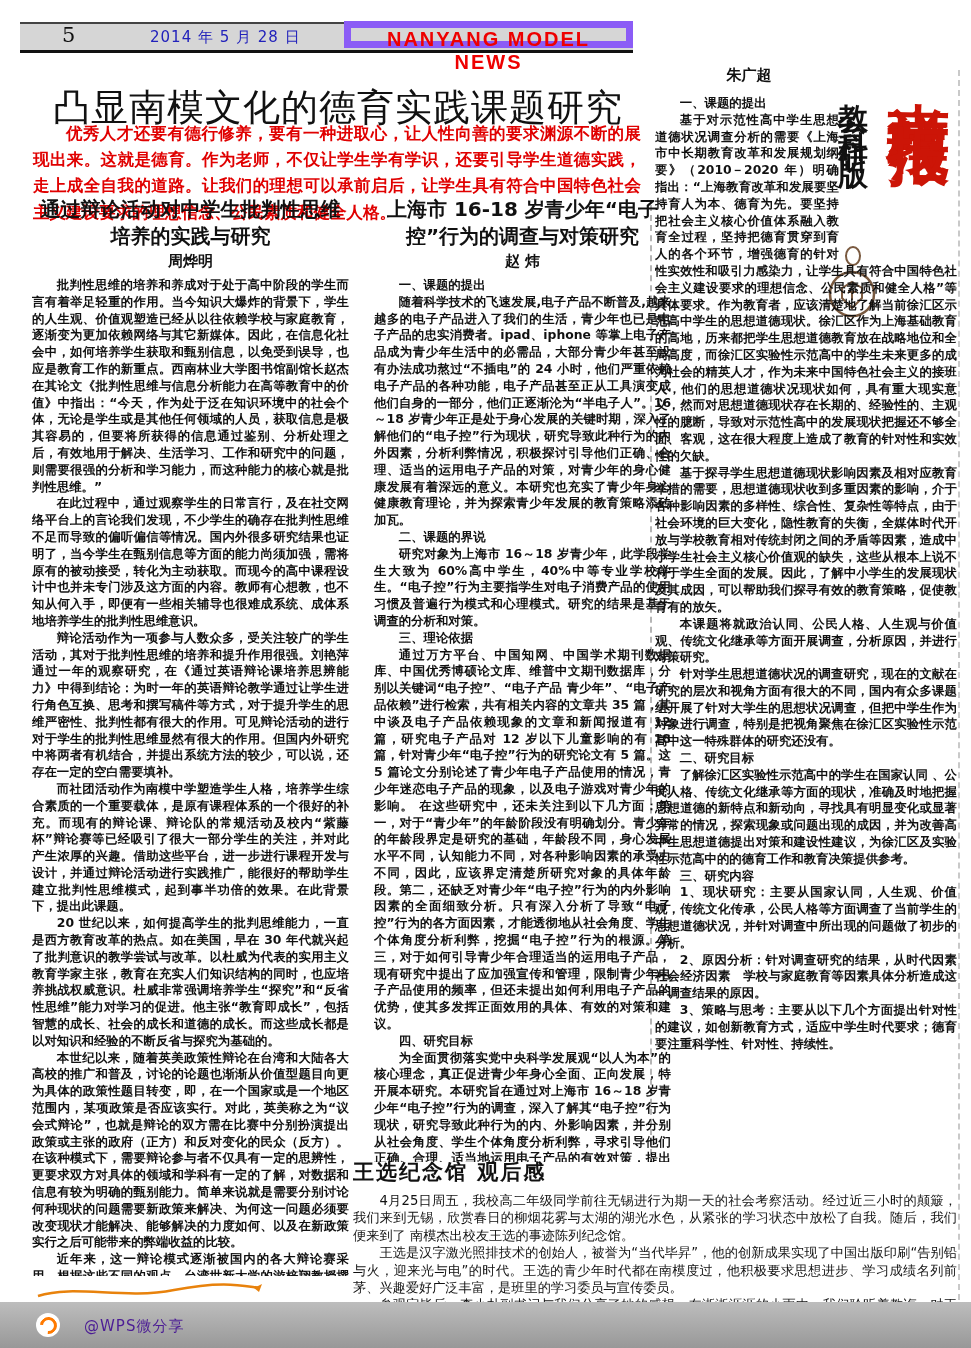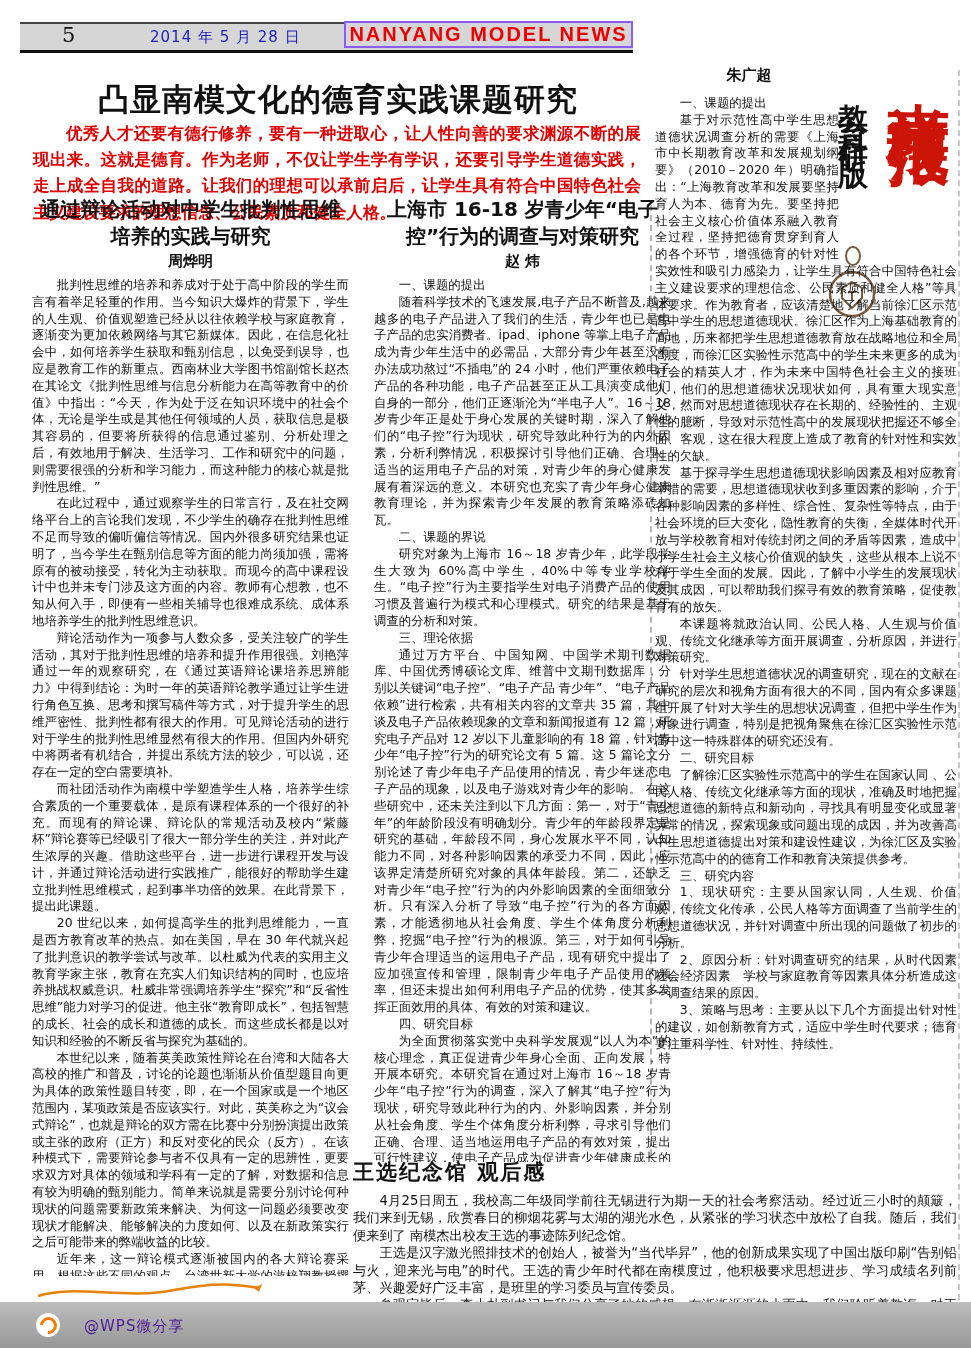--- a/index.html
+++ b/index.html
@@ -8,43 +8,43 @@
     font-family:"DejaVu Sans",sans-serif;color:#111;overflow:hidden;
   }
   
   .header-strip{position:absolute;left:20px;top:22px;width:613px;height:27px;
     background:#d6d6d6;border-top:2px solid #444;}
   .page-number{position:absolute;left:62px;top:23px;font-family:"DejaVu Serif",serif;
     font-size:21px;color:#111;}
   .issue-date{position:absolute;left:150px;top:28px;font-size:15px;font-weight:normal;
     color:#2222bb;letter-spacing:1px;}
   .masthead-box{position:absolute;left:344px;top:21px;width:289px;height:27px;
-    border:2px solid #8b5cf6;background:#d6d6d6;box-sizing:border-box;
+    border:7px solid #8b5cf6;background:#d6d6d6;box-sizing:border-box;
     font-family:"Liberation Sans",sans-serif;font-weight:bold;font-size:20px;
     color:#ee0000;text-align:center;line-height:23px;letter-spacing:2px;}
   .header-rule{position:absolute;left:20px;top:50px;width:613px;height:3px;background:#111;}
 
   
   .lead-headline{position:absolute;left:35px;top:58px;width:606px;
-    font-size:31px;font-weight:bold;text-align:center;letter-spacing:1px;}
+    font-size:37px;font-weight:normal;text-align:center;letter-spacing:1px;}
   .lead-intro{position:absolute;left:33px;top:104px;width:608px;
     color:#e00000;font-weight:bold;font-size:16.5px;line-height:1.6;
     text-indent:2em;text-align:justify;}
 
   
   .col{position:absolute;overflow:hidden;}
   .col-left{left:32px;top:196px;width:317px;height:1080px;}
   .col-mid{left:374px;top:196px;width:297px;height:966px;}
   .col-right{left:655px;top:64px;width:302px;height:1098px;}
   .col-title{font-weight:bold;text-align:center;font-size:20px;line-height:1.35;margin:0 0 2px 0;}
   .col-right .col-title{width:188px;font-size:22px;line-height:1.42;}
   .byline{font-weight:bold;text-align:center;font-size:15px;margin:2px 0 6px 0;}
   .col-right .byline{width:188px;}
   .body-text p{margin:0;font-size:12.4px;line-height:16.8px;text-align:justify;
-    text-indent:2em;word-break:break-all;}
+    text-indent:2em;word-break:break-all;font-weight:bold;}
   .col-right .body-text{margin-top:10px;}
   .wrap-spacer{float:right;width:118px;height:152px;}
 
   .rule-mid{position:absolute;left:650px;top:205px;height:950px;border-left:2px dashed #b5b5b5;}
   .rule-right{position:absolute;left:958px;top:70px;height:1230px;border-left:2px dashed #c9c9c9;}
 
   
   .edition-label{position:absolute;left:832px;top:80px;height:270px;
     writing-mode:vertical-rl;text-orientation:upright;
     font-family:"DejaVu Serif",serif;font-weight:bold;font-size:30px;letter-spacing:14px;}

